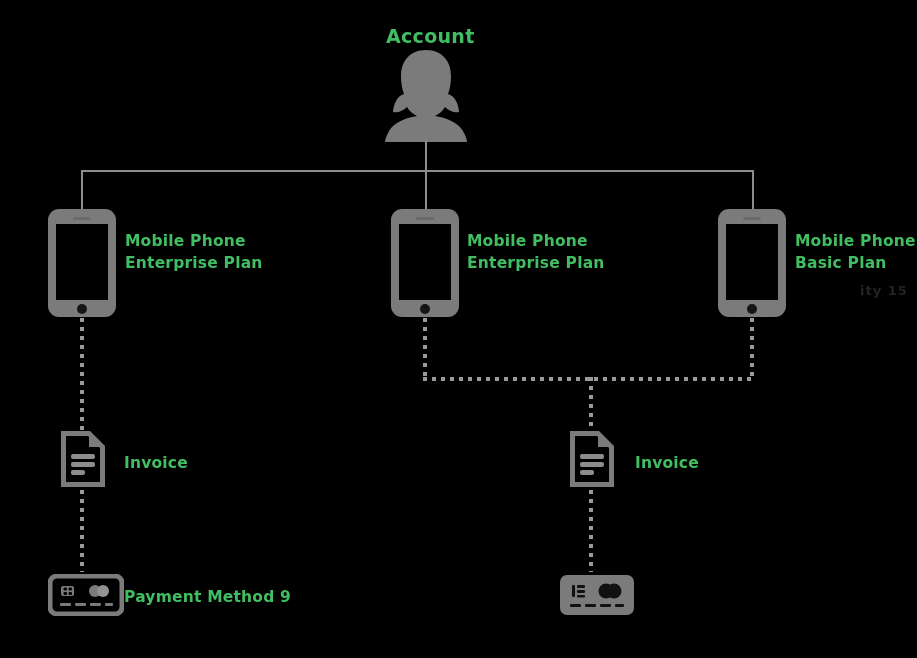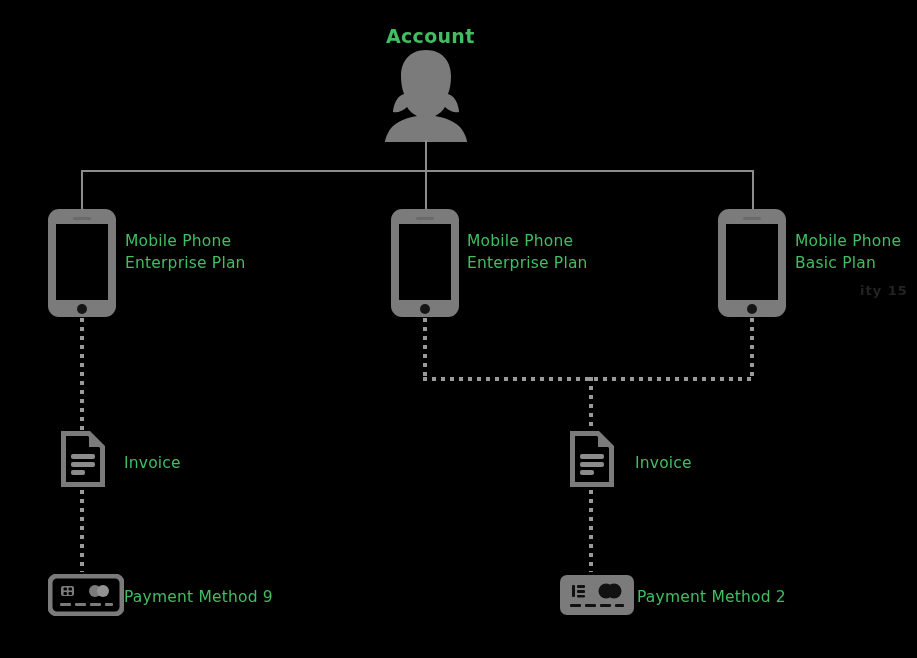--- a/index.html
+++ b/index.html
@@ -1,20 +1,20 @@
 <!DOCTYPE html>
 <html><head>
 <meta charset="utf-8">
 <style>
   html,body{margin:0;padding:0;background:#000;}
   body{width:917px;height:658px;position:relative;overflow:hidden;
        font-family:"DejaVu Sans","Liberation Sans",sans-serif;}
   #stage{position:absolute;inset:0;width:917px;height:566px;border-radius:14px;}
 
-  .label{position:absolute;color:#41bd62;font-weight:normal;font-size:15.5px;
+  .label{position:absolute;color:#41bd62;font-weight:bold;font-size:15.5px;
          letter-spacing:.2px;line-height:22px;white-space:pre-line;}
   .title{position:absolute;color:#41bd62;font-weight:bold;font-size:19px;
          letter-spacing:.3px;white-space:nowrap;}
 
   
   .solid-v{position:absolute;width:2px;background:#8c8c8c;}
   .solid-h{position:absolute;height:2px;background:#8c8c8c;}
   .dot-v{position:absolute;width:4px;
       background-image:linear-gradient(#9a9a9a 50%,rgba(0,0,0,0) 0%);
       background-size:4px 9px;background-repeat:repeat-y;}
@@ -161,15 +161,14 @@
       <circle cx="55" cy="17" r="7.5" fill="#111"></circle>
       <path d="M47 9.5a7.5 7.5 0 0 1 0 15 7.5 7.5 0 0 0 0-15z" fill="#7b7b7b"></path>
       <g fill="#111">
         <rect x="11" y="30" width="11" height="3" rx="1"></rect>
         <rect x="26" y="30" width="11" height="3" rx="1"></rect>
         <rect x="41" y="30" width="11" height="3" rx="1"></rect>
         <rect x="56" y="30" width="9" height="3" rx="1"></rect>
       </g>
     </svg>
   </div>
-  <div class="label" style="left:637px;top:586px;">Payment Method 2</div>
 
 </div>
 
 </body></html>

